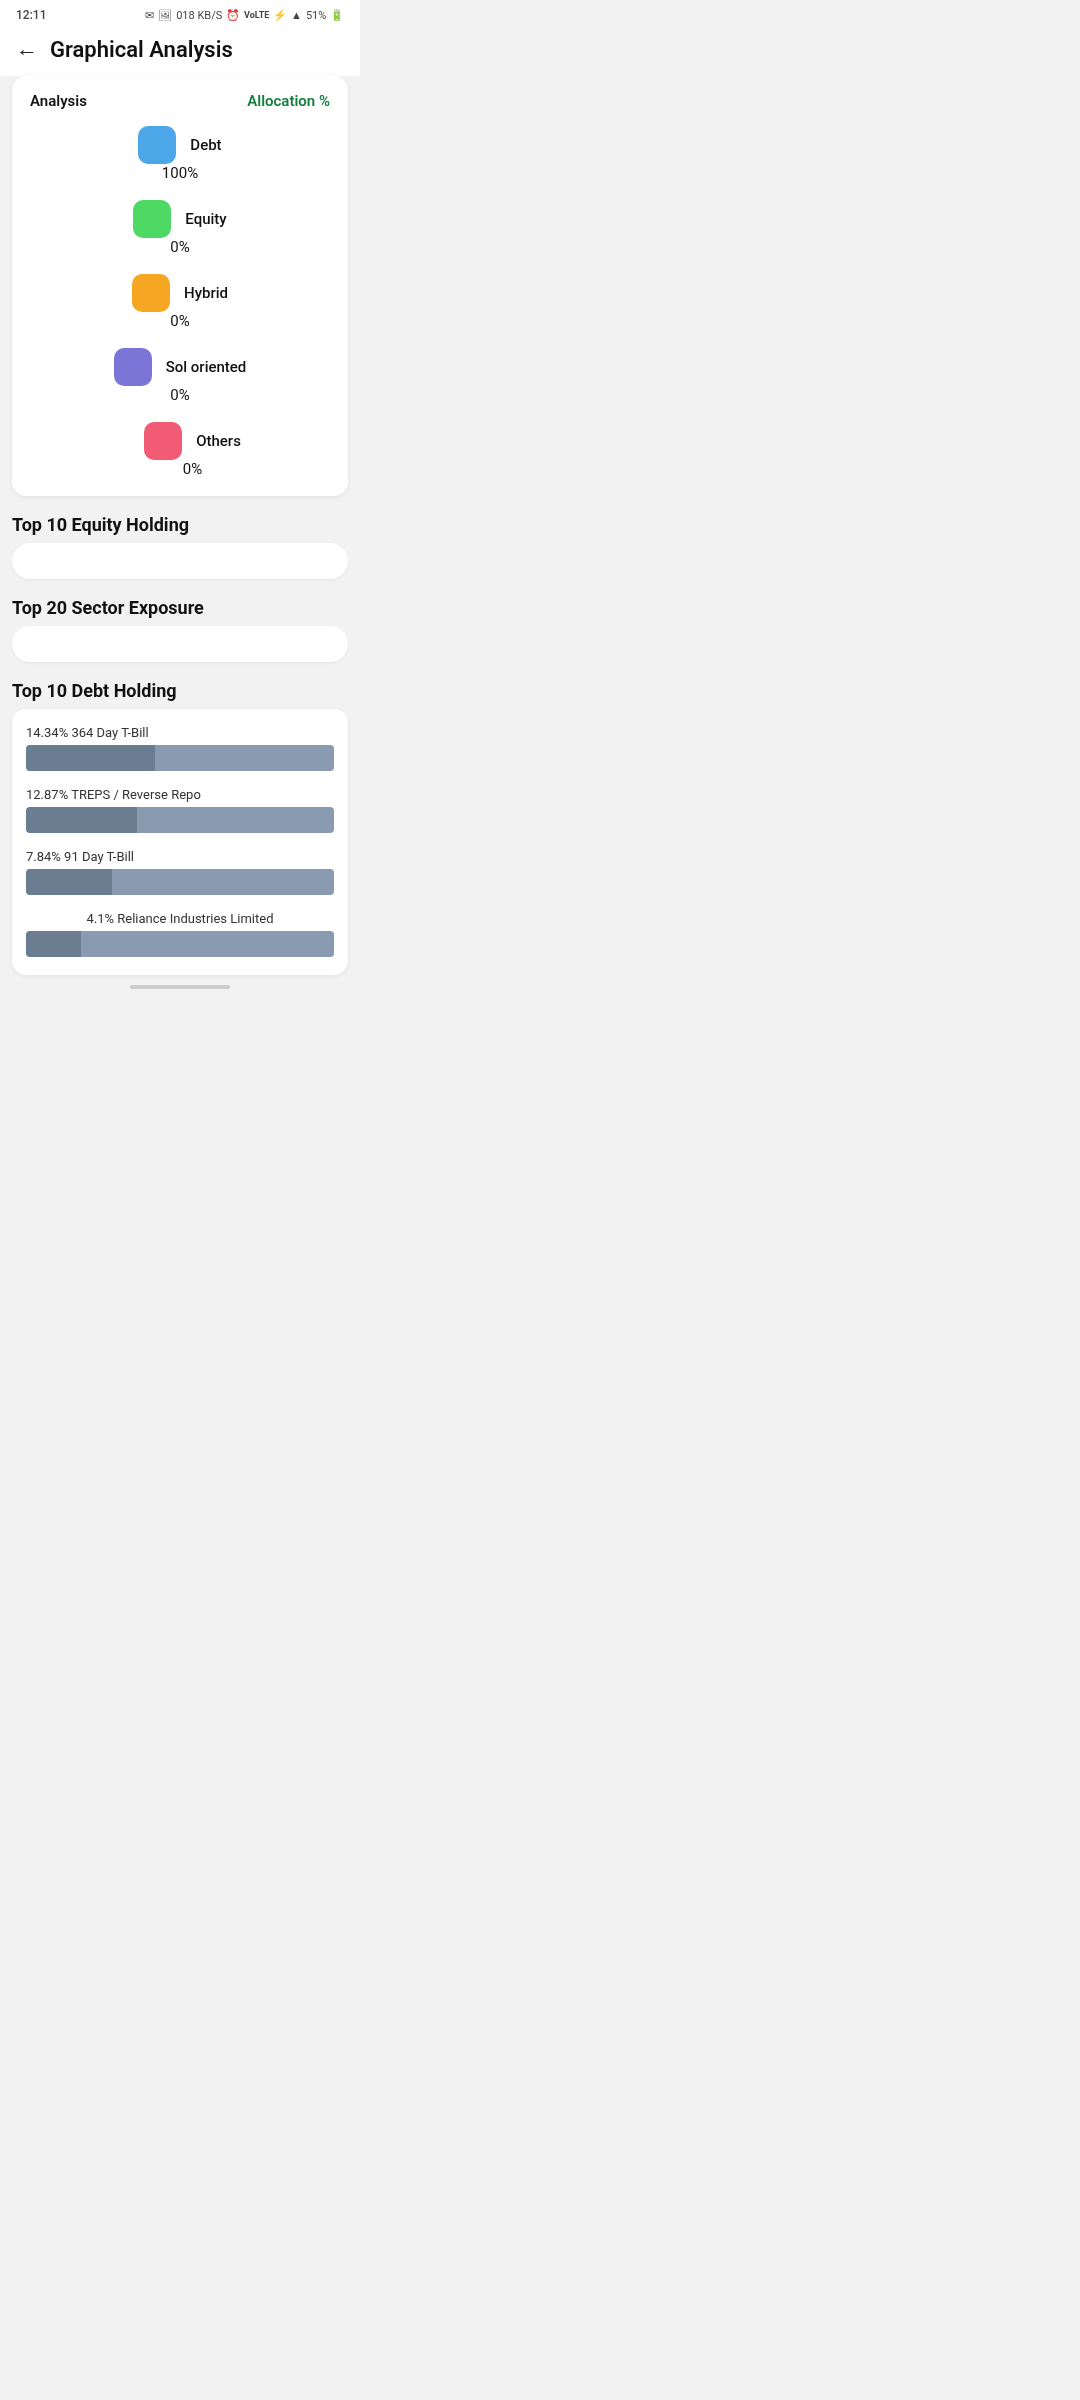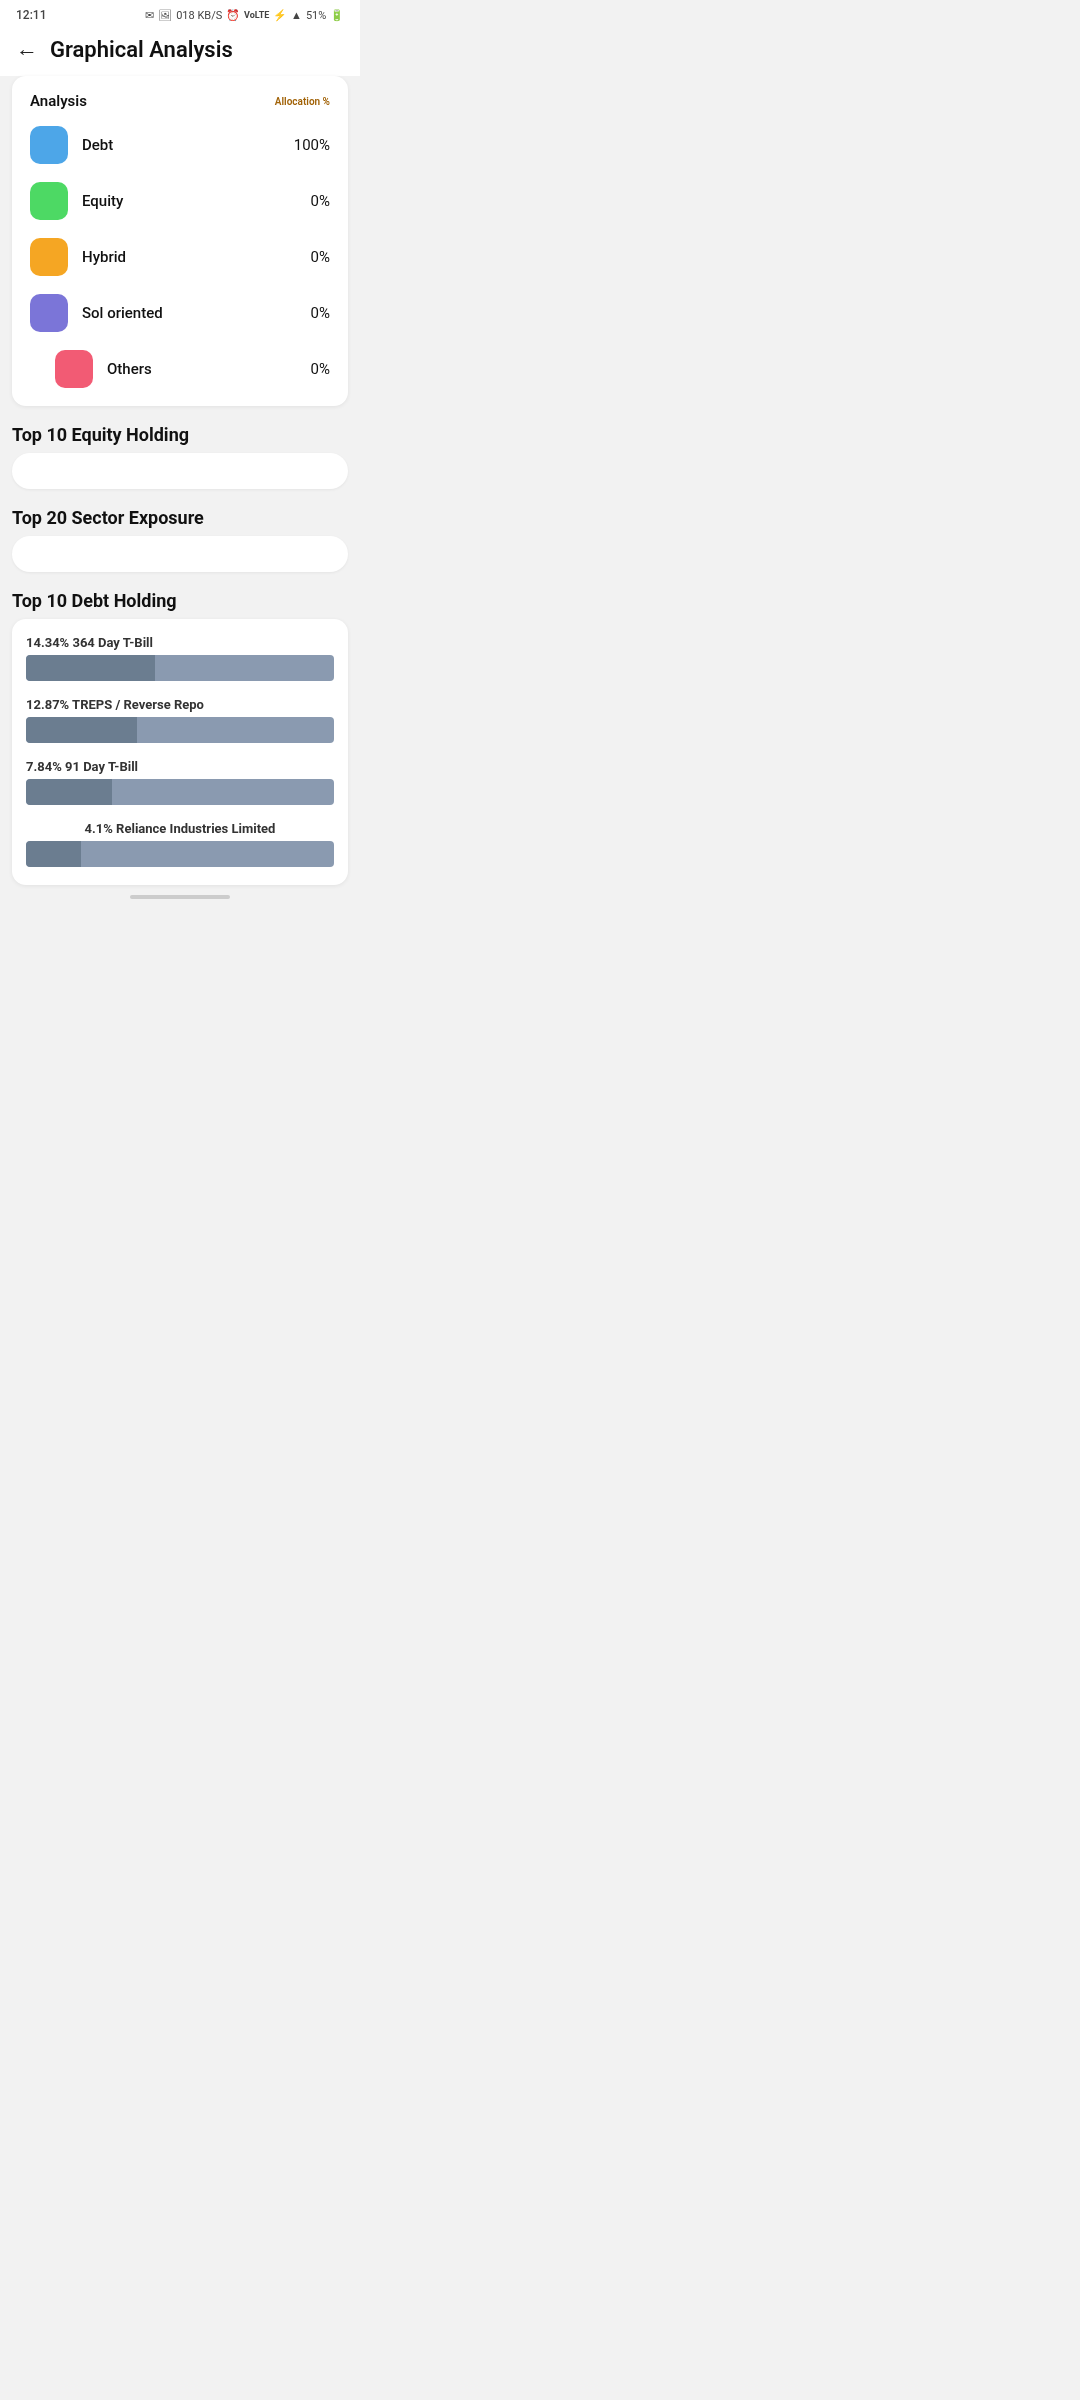--- a/index.html
+++ b/index.html
@@ -61,27 +61,28 @@
       box-shadow: 0 1px 4px rgba(0,0,0,0.07);
     }
 
     .card-header-row {
       display: flex;
       justify-content: space-between;
       align-items: center;
       margin-bottom: 16px;
     }
     .col-category { font-size: 15px; font-weight: 600; color: #111; }
-    .col-allocation { font-size: 10px; font-weight: 600; color: #a16207; }
+    .col-allocation { font-size: 15px; font-weight: 600; color: #15803d; }
 
     .category-row {
       display: flex;
       justify-content: space-between;
       align-items: center;
       margin-bottom: 18px;
+      flex-direction: column;
     }
     .category-left {
       display: flex;
       align-items: center;
       gap: 14px;
     }
     .color-box {
       width: 38px;
       height: 38px;
       border-radius: 10px;
@@ -125,21 +126,20 @@
       box-shadow: 0 1px 4px rgba(0,0,0,0.07);
     }
 
     .debt-item {
       margin-bottom: 16px;
     }
     .debt-label {
       font-size: 13px;
       color: #333;
       margin-bottom: 5px;
-      font-weight: bold;
     }
     .bar-container {
       height: 26px;
       background: #8a9ab0;
       border-radius: 4px;
       overflow: hidden;
       position: relative;
     }
     .bar-fill {
       height: 100%;

